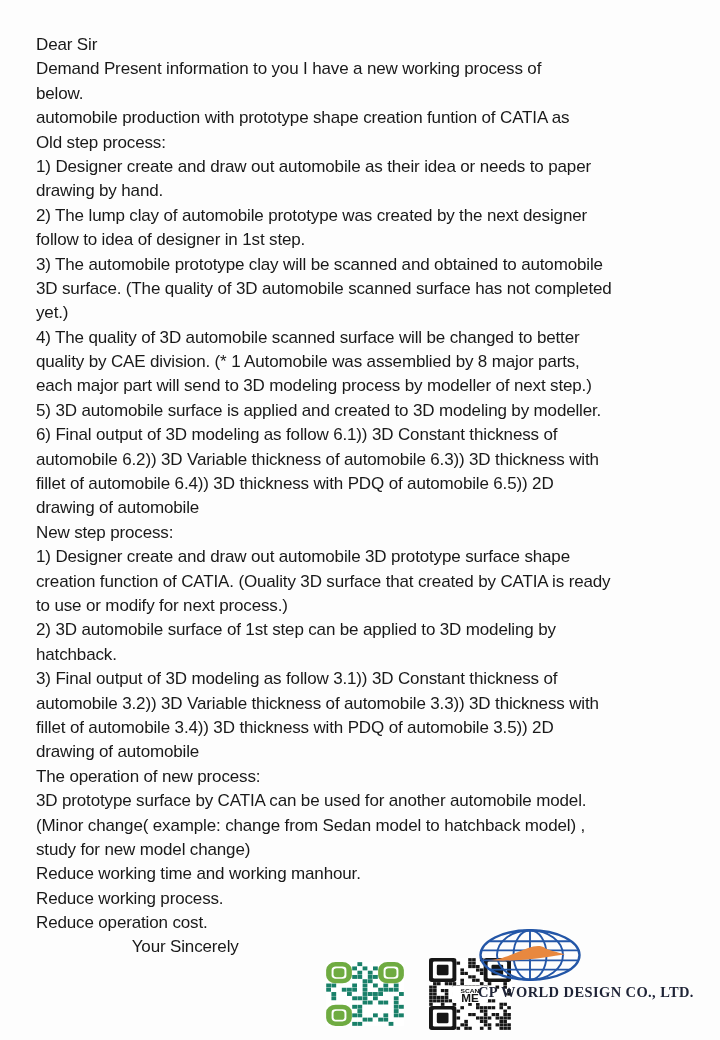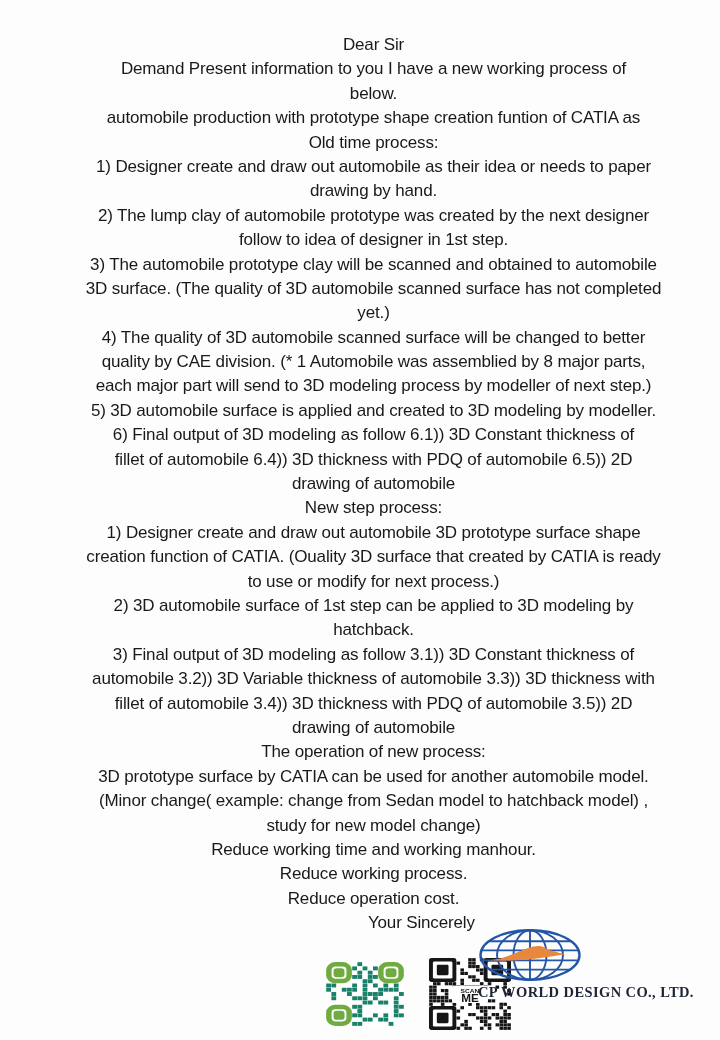--- a/index.html
+++ b/index.html
@@ -3,21 +3,21 @@
 <meta charset="utf-8">
 <style>
   html,body{margin:0;padding:0;}
   body{
     width:720px;height:1040px;position:relative;overflow:hidden;
     background:#fdfdfd;
     font-family:"Liberation Sans", sans-serif;
   }
   .letter{
     position:absolute;left:36px;top:33px;width:675px;
-    color:#191919;font-size:17px;text-align:center;
+    color:#191919;font-size:17px;
   }
   .letter .line{
     height:24.4px;line-height:24.4px;white-space:pre;
     letter-spacing:-0.15px;
   }
   .qr{position:absolute;padding-left:48px;}
   .qr svg{display:block;width:100%;height:100%;}
   #qr-green{left:278px;top:962px;width:78px;height:64px;}
   #qr-black{left:381px;top:958px;width:82px;height:72px;}
   .logo{
@@ -33,33 +33,34 @@
   }
 </style>
 </head>
 <body>
 
 <div class="letter" id="letter-body">
     <div class="line">Dear Sir</div>
     <div class="line">Demand Present information to you I have a new working process of</div>
     <div class="line">below.</div>
     <div class="line">automobile production with prototype shape creation funtion of CATIA as</div>
-    <div class="line">Old time process:</div>
+    <div class="line">Old step process:</div>
     <div class="line">1) Designer create and draw out automobile as their idea or needs to paper</div>
     <div class="line">drawing by hand.</div>
     <div class="line">2) The lump clay of automobile prototype was created by the next designer</div>
     <div class="line">follow to idea of designer in 1st step.</div>
     <div class="line">3) The automobile prototype clay will be scanned and obtained to automobile</div>
     <div class="line">3D surface. (The quality of 3D automobile scanned surface has not completed</div>
     <div class="line">yet.)</div>
     <div class="line">4) The quality of 3D automobile scanned surface will be changed to better</div>
     <div class="line">quality by CAE division. (* 1 Automobile was assemblied by 8 major parts,</div>
     <div class="line">each major part will send to 3D modeling process by modeller of next step.)</div>
     <div class="line">5) 3D automobile surface is applied and created to 3D modeling by modeller.</div>
     <div class="line">6) Final output of 3D modeling as follow 6.1)) 3D Constant thickness of</div>
+    <div class="line">automobile 6.2)) 3D Variable thickness of automobile 6.3)) 3D thickness with</div>
     <div class="line">fillet of automobile 6.4)) 3D thickness with PDQ of automobile 6.5)) 2D</div>
     <div class="line">drawing of automobile</div>
     <div class="line">New step process:</div>
     <div class="line">1) Designer create and draw out automobile 3D prototype surface shape</div>
     <div class="line">creation function of CATIA. (Ouality 3D surface that created by CATIA is ready</div>
     <div class="line">to use or modify for next process.)</div>
     <div class="line">2) 3D automobile surface of 1st step can be applied to 3D modeling by</div>
     <div class="line">hatchback.</div>
     <div class="line">3) Final output of 3D modeling as follow 3.1)) 3D Constant thickness of</div>
     <div class="line">automobile 3.2)) 3D Variable thickness of automobile 3.3)) 3D thickness with</div>

